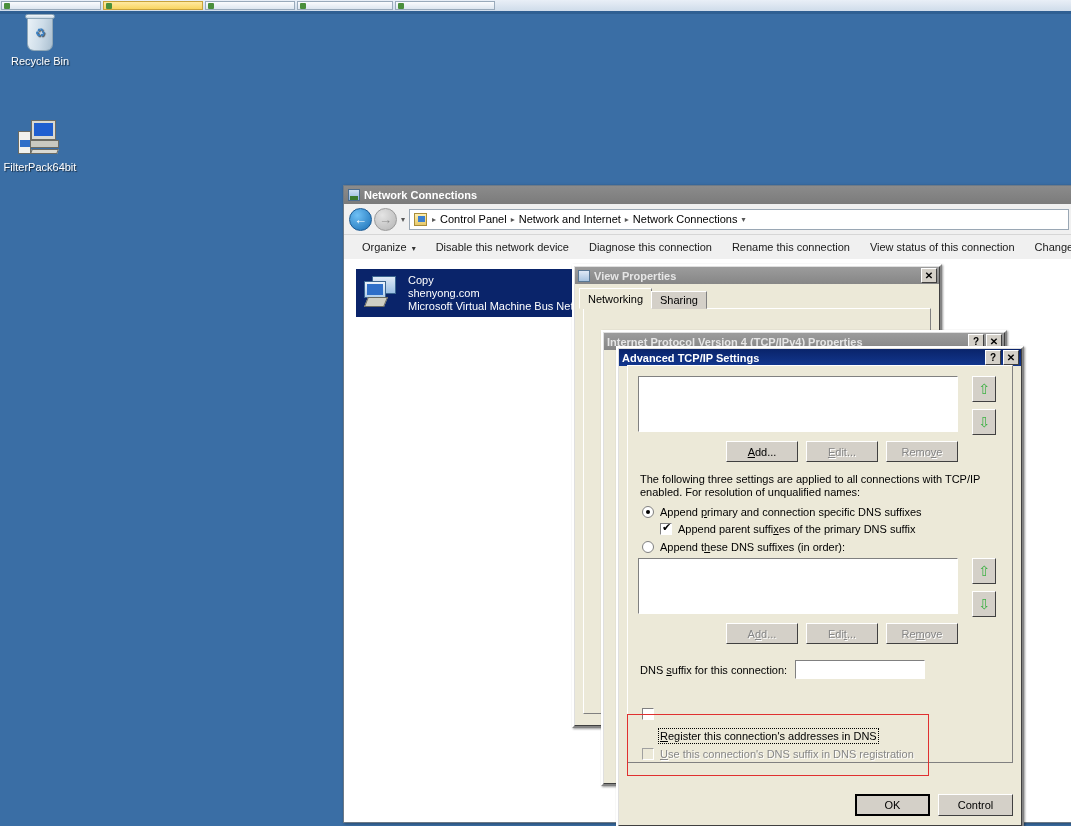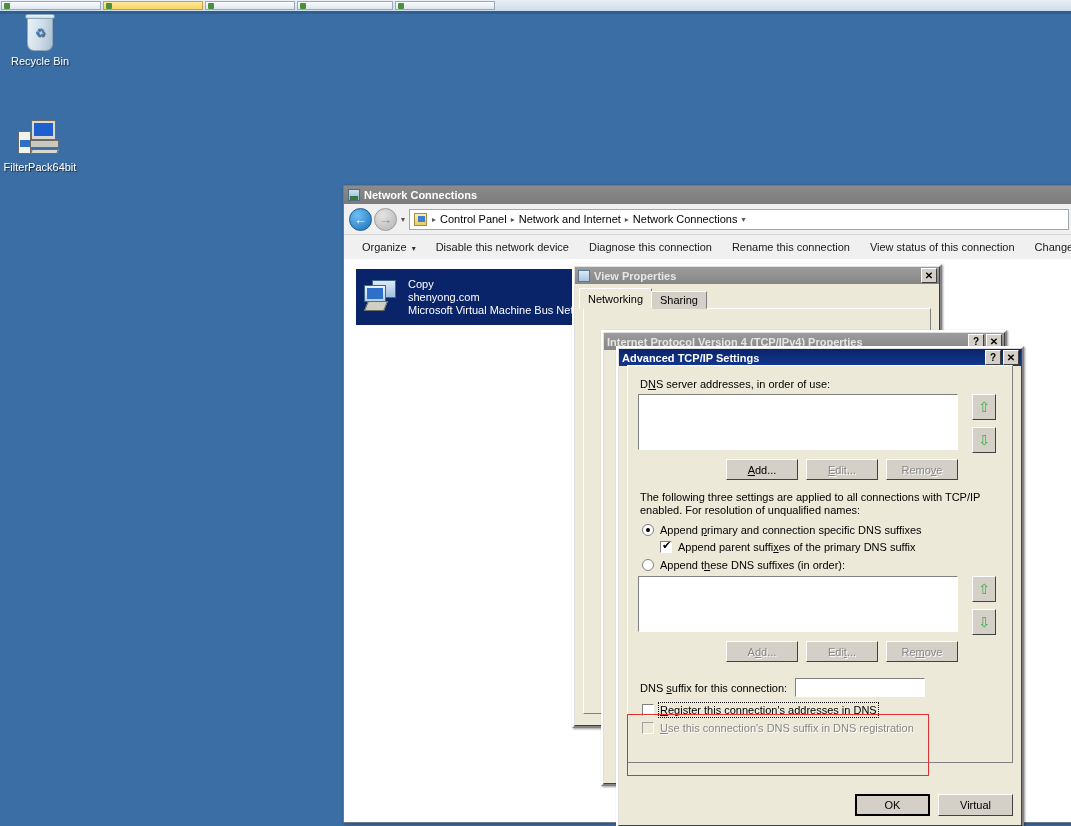--- a/index.html
+++ b/index.html
@@ -69,21 +69,21 @@
   .addr-ico::after{content:"";position:absolute;left:3px;top:2px;width:7px;height:6px;background:#3b7fd0;}
   .crumb{padding:0 2px;}
   .crumb-sep{color:#555;font-size:8px;padding:0 2px;}
 
   .exp-toolbar{height:24px;background:#f0f0f0;display:flex;align-items:center;
     border-bottom:1px solid #d0d0d0;padding-left:8px;overflow:hidden;white-space:nowrap;}
   .tb-item{padding:0 10px;font-size:11px;color:#1a1a1a;}
   .tb-item .car{font-size:8px;margin-left:5px;color:#333;}
 
   .exp-body{background:#fff;position:absolute;left:0;right:0;top:73px;bottom:0;}
-  .conn-item{position:absolute;left:12px;top:10px;width:218px;height:56px;background:#0a246a;
+  .conn-item{position:absolute;left:12px;top:10px;width:218px;height:48px;background:#0a246a;
     display:flex;align-items:center;padding-left:6px;box-sizing:border-box;color:#fff;}
   .conn-ico{width:40px;height:34px;position:relative;flex:none;margin-right:6px;}
   .conn-ico .m1{position:absolute;left:10px;top:0;width:24px;height:18px;background:linear-gradient(#dfeaf6,#9cc0e4);border:1px solid #3c6690;box-sizing:border-box;}
   .conn-ico .m2{position:absolute;left:2px;top:5px;width:22px;height:17px;background:linear-gradient(#eaf2fa,#b3d0ec);border:1px solid #3c6690;box-sizing:border-box;}
   .conn-ico .m2 i{position:absolute;left:2px;top:2px;right:2px;bottom:2px;background:#2f6fc8;display:block;}
   .conn-ico .plug{position:absolute;left:4px;top:21px;width:20px;height:10px;background:#cfcfc4;
     border:1px solid #6a6a60;box-sizing:border-box;transform:skewX(-22deg);}
   .conn-txt{line-height:13px;font-size:11px;white-space:nowrap;overflow:hidden;}
 
   
@@ -124,21 +124,21 @@
   .radio{width:12px;height:12px;border-radius:50%;background:#fff;
     border:1px solid #808080;box-sizing:border-box;position:relative;flex:none;}
   .radio.on::after{content:"";position:absolute;left:3px;top:3px;width:4px;height:4px;border-radius:50%;background:#000;}
   .chk{width:12px;height:12px;background:#fff;border:1px solid;
     border-color:#808080 #fff #fff #808080;box-sizing:border-box;position:relative;flex:none;}
   .chk.on::after{content:"✔";position:absolute;left:1px;top:-3px;font-size:11px;color:#000;}
   .chk.dis{background:#ece9d8;border-color:#a0a0a0 #fff #fff #a0a0a0;}
   .row{display:flex;align-items:center;}
   .u{text-decoration:underline;}
   .dis-txt{color:#868686;text-shadow:1px 1px 0 #fff;}
-  .focusdot{outline:1px dotted #000;outline-offset:1px;}
+  .focusdot{outline:1px dotted #000;outline-offset:1px;margin-top:44px;}
   .redbox{position:absolute;border:1px solid #e03030;box-sizing:border-box;pointer-events:none;}
 </style>
 </head>
 <body>
 
 <div id="taskbar">
   <div class="tb-btn" style="width:100px">
       <span class="tb-ico"></span>
     </div>
   <div class="tb-btn sel" style="width:100px">
@@ -257,23 +257,20 @@
 
     <div class="dlg-title active">
       <span class="tt">Advanced TCP/IP Settings</span>
       <span class="sysbtn">?</span>
       <span class="sysbtn">✕</span>
     </div>
 
 
     <div class="tabpane" style="height:386px;padding:10px 10px 0 10px;">
 
-      <div class="lbl" style="margin:2px 0 4px 2px;">
-        <span>D</span><span class="u">N</span><span>S server addresses, in order of use:</span>
-      </div>
       <div class="row" style="align-items:flex-start;">
         <div class="listbox" style="width:320px;height:56px;"></div>
         <div style="margin-left:14px;">
           <div class="spin">
             <span>⇧</span>
           </div>
           <div class="spin" style="margin-top:7px;">
             <span>⇩</span>
           </div>
         </div>
@@ -351,18 +348,18 @@
       </div>
     </div>
 
     <div class="redbox" style="left:8px;top:365px;width:302px;height:62px;"></div>
 
     <div class="row" style="position:absolute;right:8px;bottom:9px;">
       <div class="btn def" style="width:75px;height:22px;">
         <span>OK</span>
       </div>
       <div class="btn" style="width:75px;height:22px;margin-left:8px;">
-        <span>Virtual</span>
+        <span>Control</span>
       </div>
     </div>
 
   </div>
 </div>
 
 </body></html>

